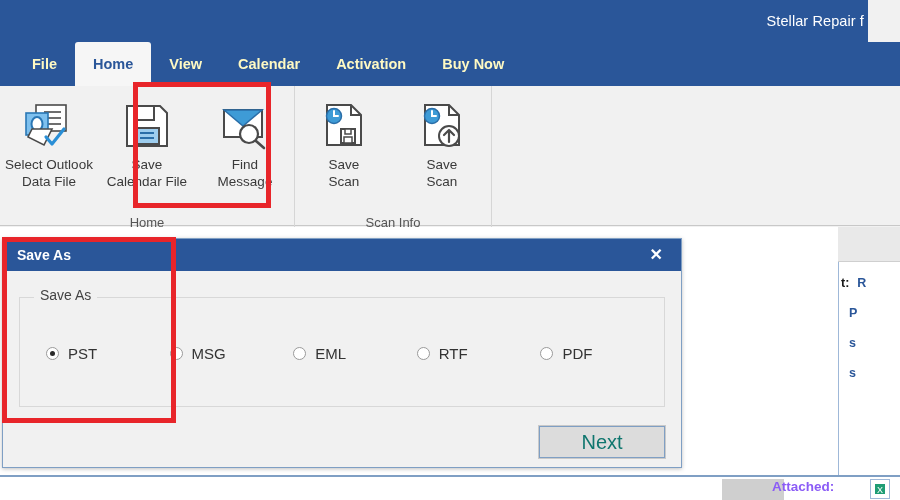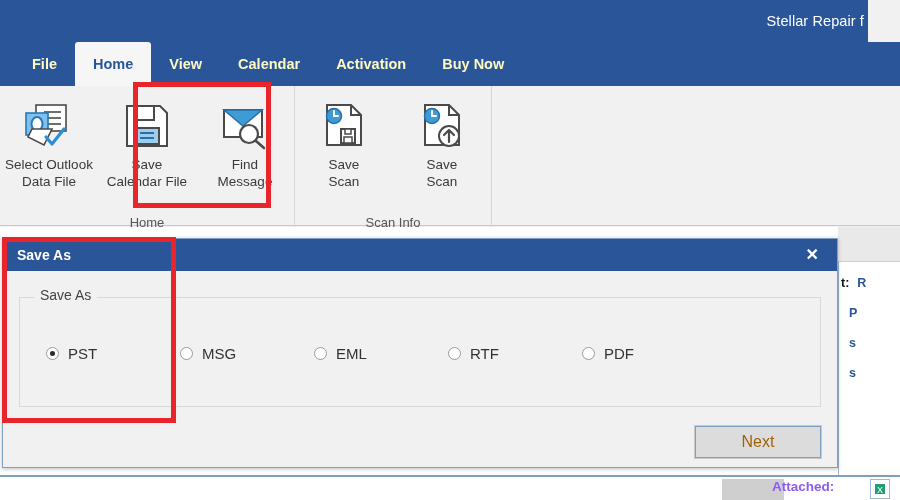--- a/index.html
+++ b/index.html
@@ -165,21 +165,21 @@
   .attach-icon {
     position: absolute; left: 870px; top: 2px;
     width: 20px; height: 20px;
     border: 1px solid #9fb8d8; background: #ffffff;
     display: flex; align-items: center; justify-content: center;
   }
 
   
   .dialog {
     position: absolute; left: 2px; top: 238px;
-    width: 836px; height: 230px;
+    width: 680px; height: 230px;
     background: #f1f1f1;
     border: 1px solid #7f9fc4;
     box-shadow: 0 1px 4px rgba(0,0,0,.25);
   }
   .dlg-title {
     height: 32px;
     background: #2a5699;
     display: flex; align-items: center;
     padding: 0 6px 0 14px;
     position: relative;
@@ -239,21 +239,21 @@
     background: #2b2b2b;
   }
 
   .next-btn {
     position: absolute; right: 16px; bottom: 10px;
     width: 126px; height: 32px;
     background: #dcdcdc;
     border: 1px solid #7f9fc4;
     outline: 1px solid #c9c9c9;
     display: flex; align-items: center; justify-content: center;
-    font-size: 16px; color: #a16207;
+    font-size: 20px; color: #0f766e;
     cursor: default;
   }
 
   
   .annot {
     position: absolute;
     border: 5px solid #e8252a;
     pointer-events: none;
     background: transparent;
   }

